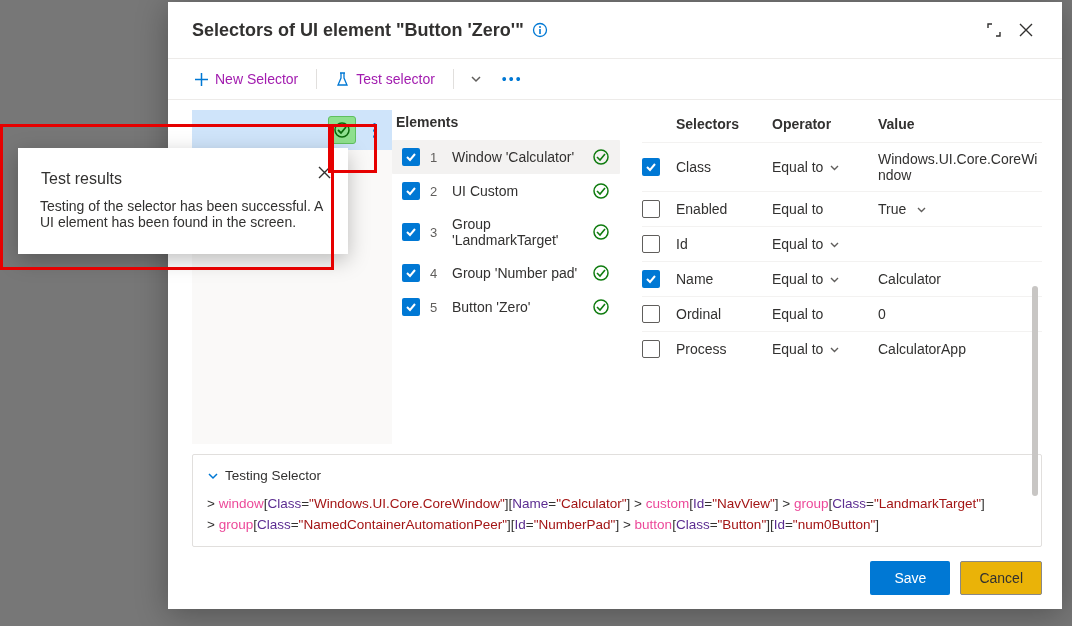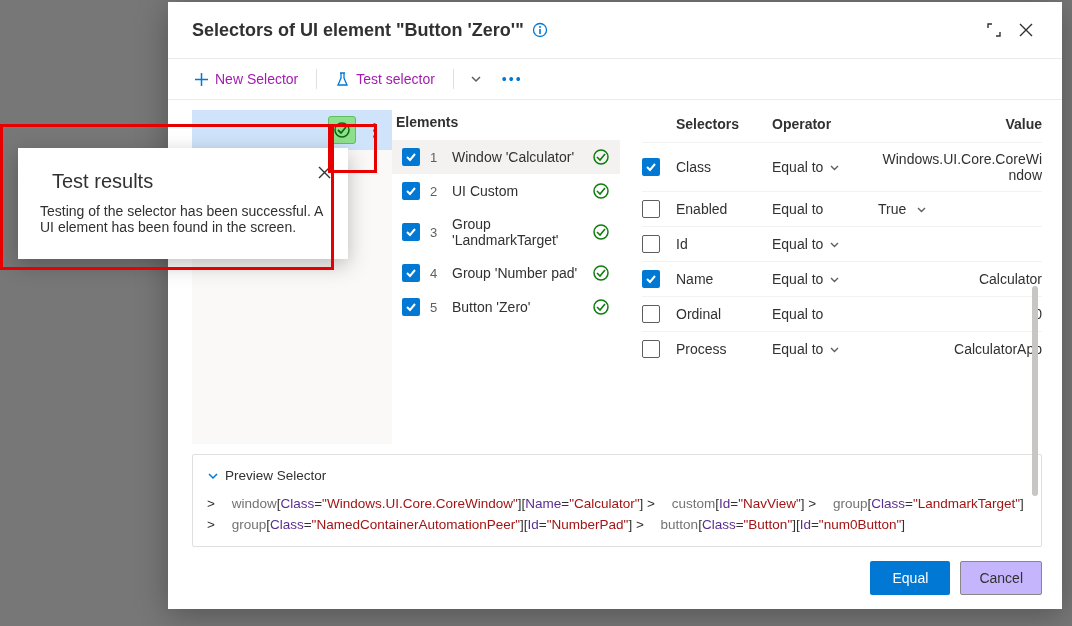--- a/index.html
+++ b/index.html
@@ -76,45 +76,45 @@
   .cb.off { border:1px solid #605e5c; background:#fff;}
   .el-num { width:12px; color:#605e5c; font-size:13px;}
   .el-label { flex:1; font-size:14px; }
   .ok-ico { color:#107c10; display:inline-flex;}
   .attr-pane { flex:1; min-width:0; border-left:0; padding-left:4px; display:flex; flex-direction:column;}
   .attr-head, .attr-row { display:flex; align-items:center; gap:10px;}
   .attr-head { font-weight:600; padding:6px 0 10px 0;}
   .col-cb { width:24px; display:flex; }
   .col-attr { width:86px;}
   .col-op { width:96px; display:flex; align-items:center; gap:6px;}
-  .col-val { flex:1; min-width:0; word-break:break-word;text-align:right;}
+  .col-val { flex:1; min-width:0; word-break:break-word;}
   .attr-row { padding:8px 0; border-top:1px solid #f3f2f1; font-size:14px;}
   .chev-sm { color:#605e5c; display:inline-flex;}
   .scroll-ind { position:absolute; right:4px; top:176px; width:6px; height:210px; background:#c8c6c4; border-radius:3px;}
   .preview {
     margin:10px 20px 0 24px; border:1px solid #e1dfdd; border-radius:2px; padding:10px 14px;
     font-size:13.5px; line-height:1.6;
   }
   .preview-head { display:flex; align-items:center; gap:6px; color:#323130; margin-bottom:6px;}
-  .tk-keyword{color:#737373;margin-left:13px;}
+  .tk-keyword{color:#ec4899;}
   .tk-prop{color:#5c2d91;}
   .tk-str{color:#a31515;}
   .tk-punct{color:#323130;}
   .footer { display:flex; justify-content:flex-end; gap:10px; padding:14px 20px;}
   .btn { min-width:80px; height:34px; border-radius:2px; display:flex; align-items:center; justify-content:center; padding:0 18px; font-size:14px;}
   .btn-primary{ background:#0078d4; color:#fff;}
-  .btn-default{ background:#c4b5fd; border:1px solid #8a8886; color:#323130;}
+  .btn-default{ background:#eab308; border:1px solid #8a8886; color:#323130;}
 
   
   .toast {
     position:absolute; left:18px; top:148px; width:330px; background:#fff;
     box-shadow:0 6px 20px rgba(0,0,0,0.25); padding:22px 22px 24px 22px;
   }
   .toast-close{ position:absolute; right:12px; top:12px; width:24px; height:24px; display:flex; align-items:center; justify-content:center;}
-  .toast-title{ font-size:20px; font-weight:400; margin:0 0 10px 12px;}
+  .toast-title{ font-size:16px; font-weight:400; margin:0 0 10px 1px;}
   .toast-body{ font-size:14px; color:#323130;}
 
   
   .ann { position:absolute; border:3px solid #e60000; pointer-events:none;}
   .ann1{ left:0; top:124px; width:334px; height:146px;}
   .ann2{ left:328px; top:124px; width:49px; height:49px;}
 
   svg { display:block; }
 </style>
 </head>
@@ -377,40 +377,40 @@
     </div>
   </div>
 
   <div class="preview">
     <div class="preview-head">
       <span class="chev-sm">
           <svg width="12" height="12" viewBox="0 0 12 12">
             <path d="M2 4 L6 8 L10 4" stroke="#0078d4" stroke-width="1.5" fill="none"></path>
           </svg>
         </span>
-      <span>Preview Selector</span>
+      <span>Testing Selector</span>
     </div>
     <div>
       <span class="tk-punct">&gt;</span>
       <span class="tk-keyword">window</span><span class="tk-punct">[</span><span class="tk-prop">Class</span><span class="tk-punct">=</span><span class="tk-str"><span>"</span><span>Windows.UI.Core.CoreWindow</span><span>"</span></span><span class="tk-punct">][</span><span class="tk-prop">Name</span><span class="tk-punct">=</span><span class="tk-str"><span>"</span><span>Calculator</span><span>"</span></span><span class="tk-punct">]</span>
       <span class="tk-punct">&gt;</span>
       <span class="tk-keyword">custom</span><span class="tk-punct">[</span><span class="tk-prop">Id</span><span class="tk-punct">=</span><span class="tk-str"><span>"</span><span>NavView</span><span>"</span></span><span class="tk-punct">]</span>
       <span class="tk-punct">&gt;</span>
       <span class="tk-keyword">group</span><span class="tk-punct">[</span><span class="tk-prop">Class</span><span class="tk-punct">=</span><span class="tk-str"><span>"</span><span>LandmarkTarget</span><span>"</span></span><span class="tk-punct">]</span>
       <br>
       <span class="tk-punct">&gt;</span>
       <span class="tk-keyword">group</span><span class="tk-punct">[</span><span class="tk-prop">Class</span><span class="tk-punct">=</span><span class="tk-str"><span>"</span><span>NamedContainerAutomationPeer</span><span>"</span></span><span class="tk-punct">][</span><span class="tk-prop">Id</span><span class="tk-punct">=</span><span class="tk-str"><span>"</span><span>NumberPad</span><span>"</span></span><span class="tk-punct">]</span>
       <span class="tk-punct">&gt;</span>
       <span class="tk-keyword">button</span><span class="tk-punct">[</span><span class="tk-prop">Class</span><span class="tk-punct">=</span><span class="tk-str"><span>"</span><span>Button</span><span>"</span></span><span class="tk-punct">][</span><span class="tk-prop">Id</span><span class="tk-punct">=</span><span class="tk-str"><span>"</span><span>num0Button</span><span>"</span></span><span class="tk-punct">]</span>
     </div>
   </div>
 
   <div class="footer">
     <div class="btn btn-primary">
-        <span>Equal</span>
+        <span>Save</span>
       </div>
     <div class="btn btn-default">
         <span>Cancel</span>
       </div>
   </div>
 </div>
 
 <div class="toast">
   <div class="toast-close">
     <svg width="13" height="13" viewBox="0 0 13 13">

